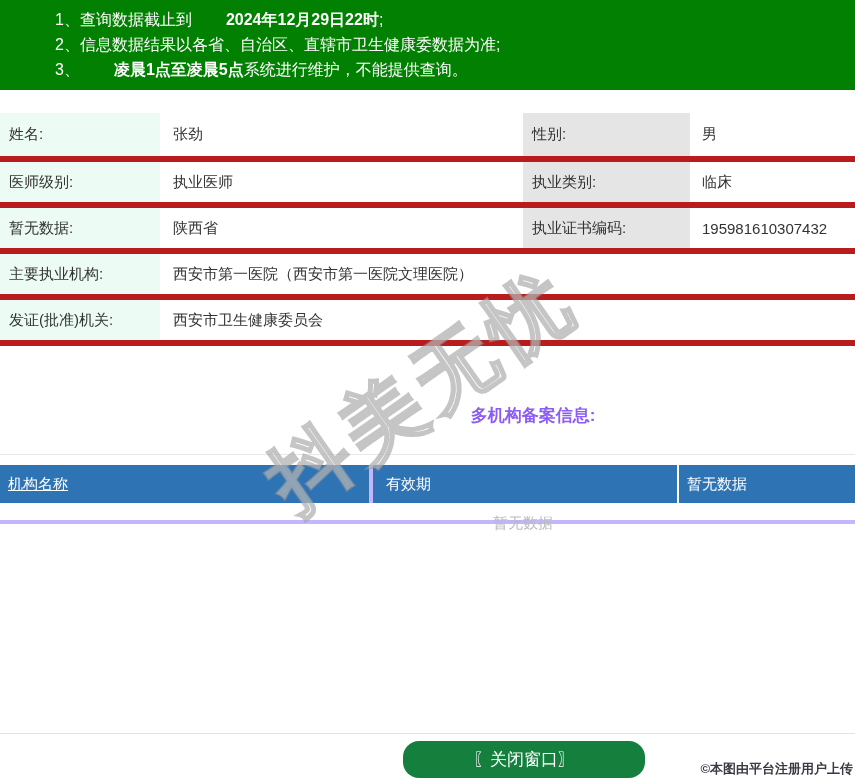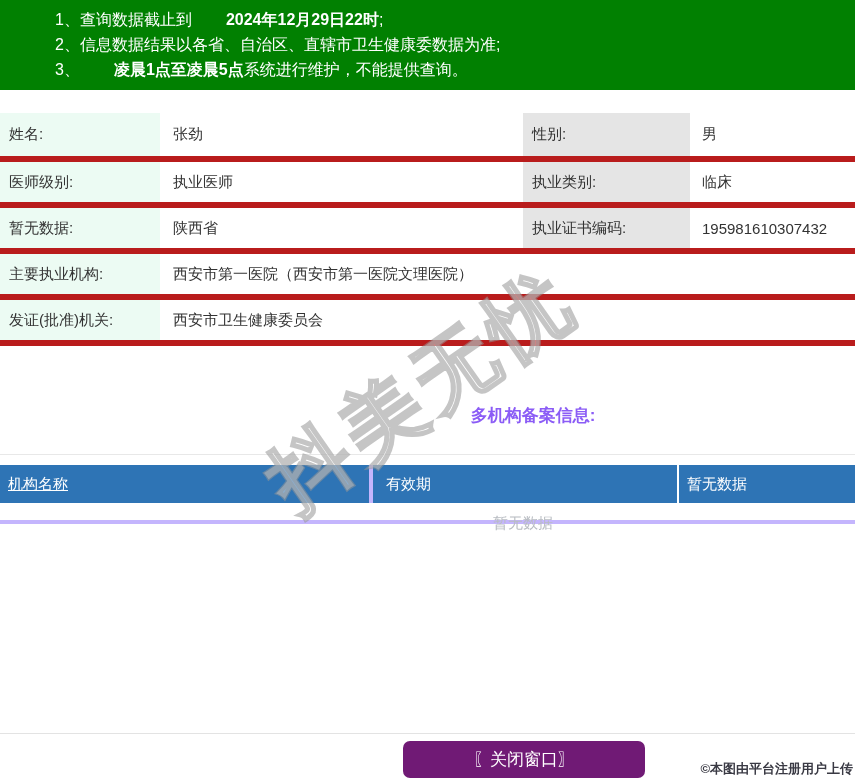--- a/index.html
+++ b/index.html
@@ -48,21 +48,21 @@
   .empty-row { position:absolute; top:503px; left:0; width:855px; height:21px; border-bottom:4px solid #c4b5fd; }
   .empty-text {
     position:absolute; left:523px; top:0; transform:translateX(-50%);
     line-height:39px; color:#b8bcc2; font-size:15px; white-space:nowrap;
   }
 
   
   .bottom-rule { position:absolute; top:733px; left:0; width:855px; height:1px; background:#e3e3e3; }
   .close-btn {
     position:absolute; left:403px; top:741px; width:242px; height:37px;
-    background:#701a75; border:none; border-radius:7px;
+    background:#15803d; border:none; border-radius:16px;
     color:#fff; font-size:17px; cursor:pointer;
     font-family:"Liberation Sans","DejaVu Sans",sans-serif;
   }
   .credit {
     position:absolute; top:760px; right:2px;
     font-size:13px; font-weight:bold; color:#3a3a44; white-space:nowrap;
     text-shadow:-1px -1px 0 #fff, 1px -1px 0 #fff, -1px 1px 0 #fff, 1px 1px 0 #fff;
   }
 
   

